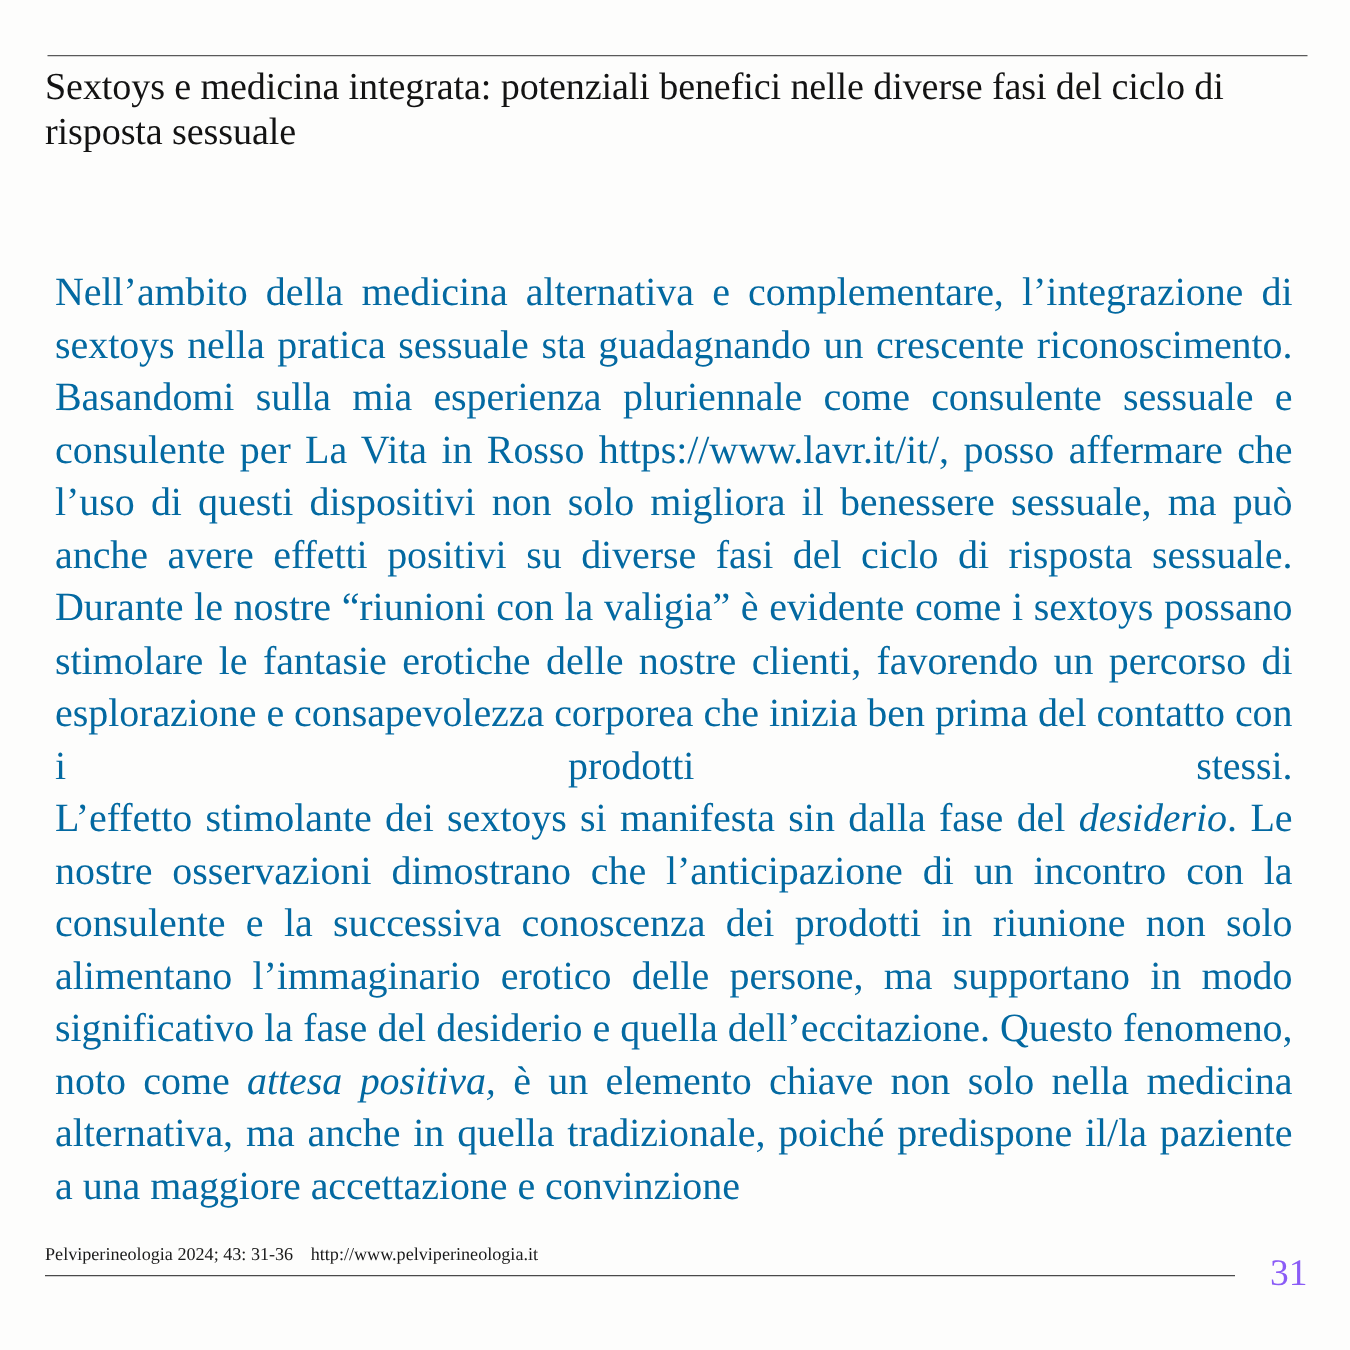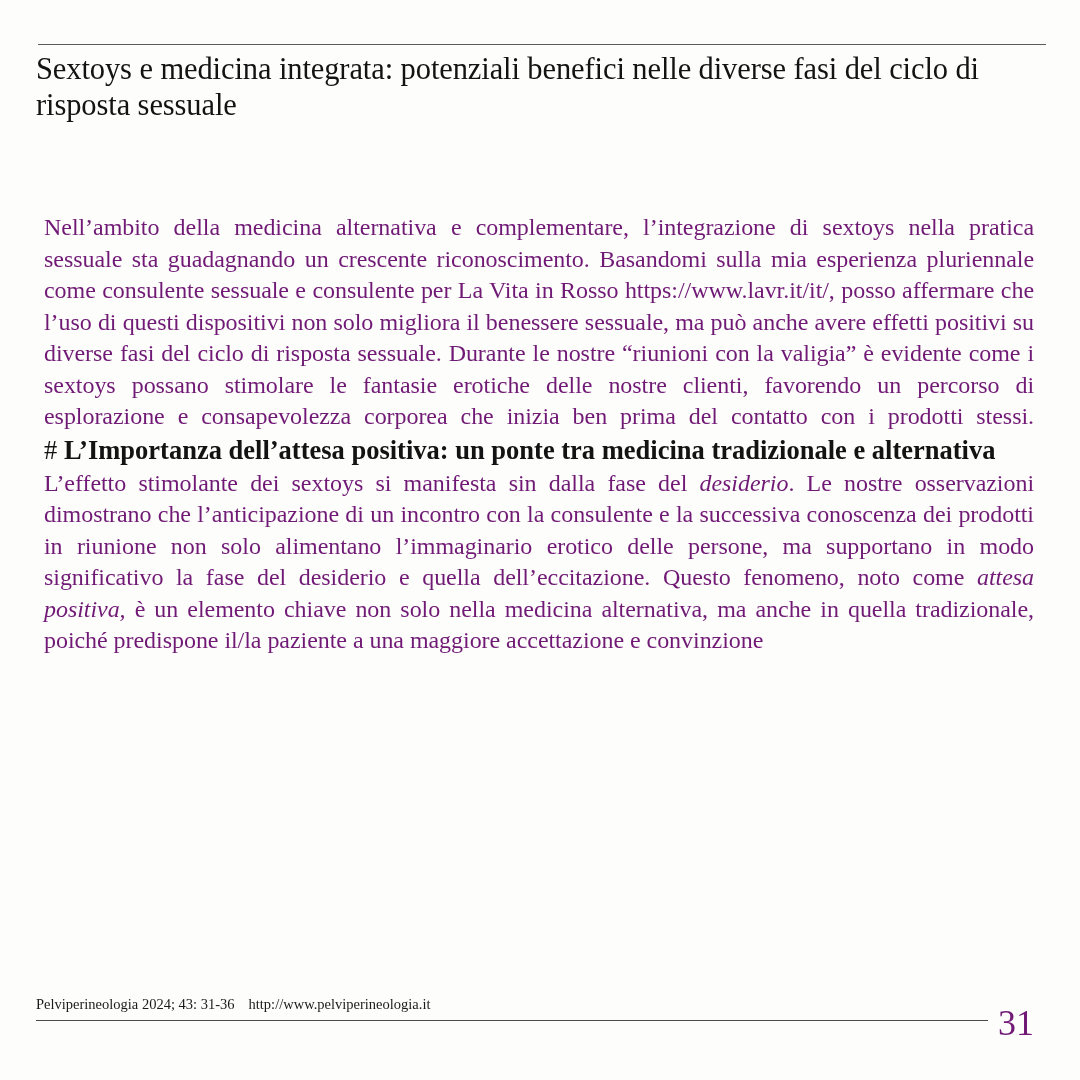--- a/index.html
+++ b/index.html
@@ -61,25 +61,25 @@
     font-size: 14.5px;
   }
   .body-col {
     position: absolute;
     left: 44px;
     right: 46px;
     top: 212px;
   }
   .body-col p {
     margin: 0;
-    font-size: 24px;
+    font-size: 32px;
     line-height: 1.315;
     text-align: justify;
     text-align-last: left;
-    color: #701a75;
+    color: #0369a1;
     letter-spacing: -0.05px;
   }
   .body-col p.justify-all {
     text-align: justify;
     text-align-last: justify;
   }
   .section-head {
     margin: 0;
     font-size: 26.5px;
     line-height: 1.315;
@@ -111,45 +111,41 @@
     position: absolute;
     left: 0;
     top: 0;
     font-size: 14.5px;
     color: #1a1a1a;
     white-space: nowrap;
   }
   .footer-text .sep { display: inline-block; width: 14px; }
   .page-number {
     position: absolute;
-    right: 12px;
+    right: 0;
     top: 6px;
-    font-size: 36px;
-    color: #701a75;
+    font-size: 30px;
+    color: #8b5cf6;
   }
 </style>
 </head>
 <body>
 
 <div class="page">
 
   <div class="top-rule"></div>
 
   <div class="header">
     <h1 class="article-title">Sextoys e medicina integrata: potenziali benefici nelle diverse fasi del ciclo di risposta sessuale</h1>
   </div>
 
   <div class="body-col">
 
     <p class="justify-all">Nell’ambito della medicina alternativa e complementare, l’integrazione di sextoys nella pratica sessuale sta guadagnando un crescente riconoscimento. Basandomi sulla mia esperienza pluriennale come consulente sessuale e consulente per La Vita in Rosso https://www.lavr.it/it/, posso affermare che l’uso di questi dispositivi non solo migliora il benessere sessuale, ma può anche avere effetti positivi su diverse fasi del ciclo di risposta sessuale. Durante le nostre “riunioni con la valigia” è evidente come i sextoys possano stimolare le fantasie erotiche delle nostre clienti, favorendo un percorso di esplorazione e consapevolezza corporea che inizia ben prima del contatto con i prodotti stessi.</p>
 
-    <h2 class="section-head">
-      <span class="hash">#</span>
-      <span>L’Importanza dell’attesa positiva: un ponte tra medicina tradizionale e alternativa</span>
-    </h2>
 
     <p>
       <span>L’effetto stimolante dei sextoys si manifesta sin dalla fase del </span><em>desiderio</em><span>. Le nostre osservazioni dimostrano che l’anticipazione di un incontro con la consulente e la successiva conoscenza dei prodotti in riunione non solo alimentano l’immaginario erotico delle persone, ma supportano in modo significativo la fase del desiderio e quella dell’eccitazione. Questo fenomeno, noto come </span><em>attesa positiva,</em><span> è un elemento chiave non solo nella medicina alternativa, ma anche in quella tradizionale, poiché predispone il/la paziente a una maggiore accettazione e convinzione</span>
     </p>
 
   </div>
 
   <div class="footer">
     <div class="footer-rule"></div>
     <div class="footer-text">

